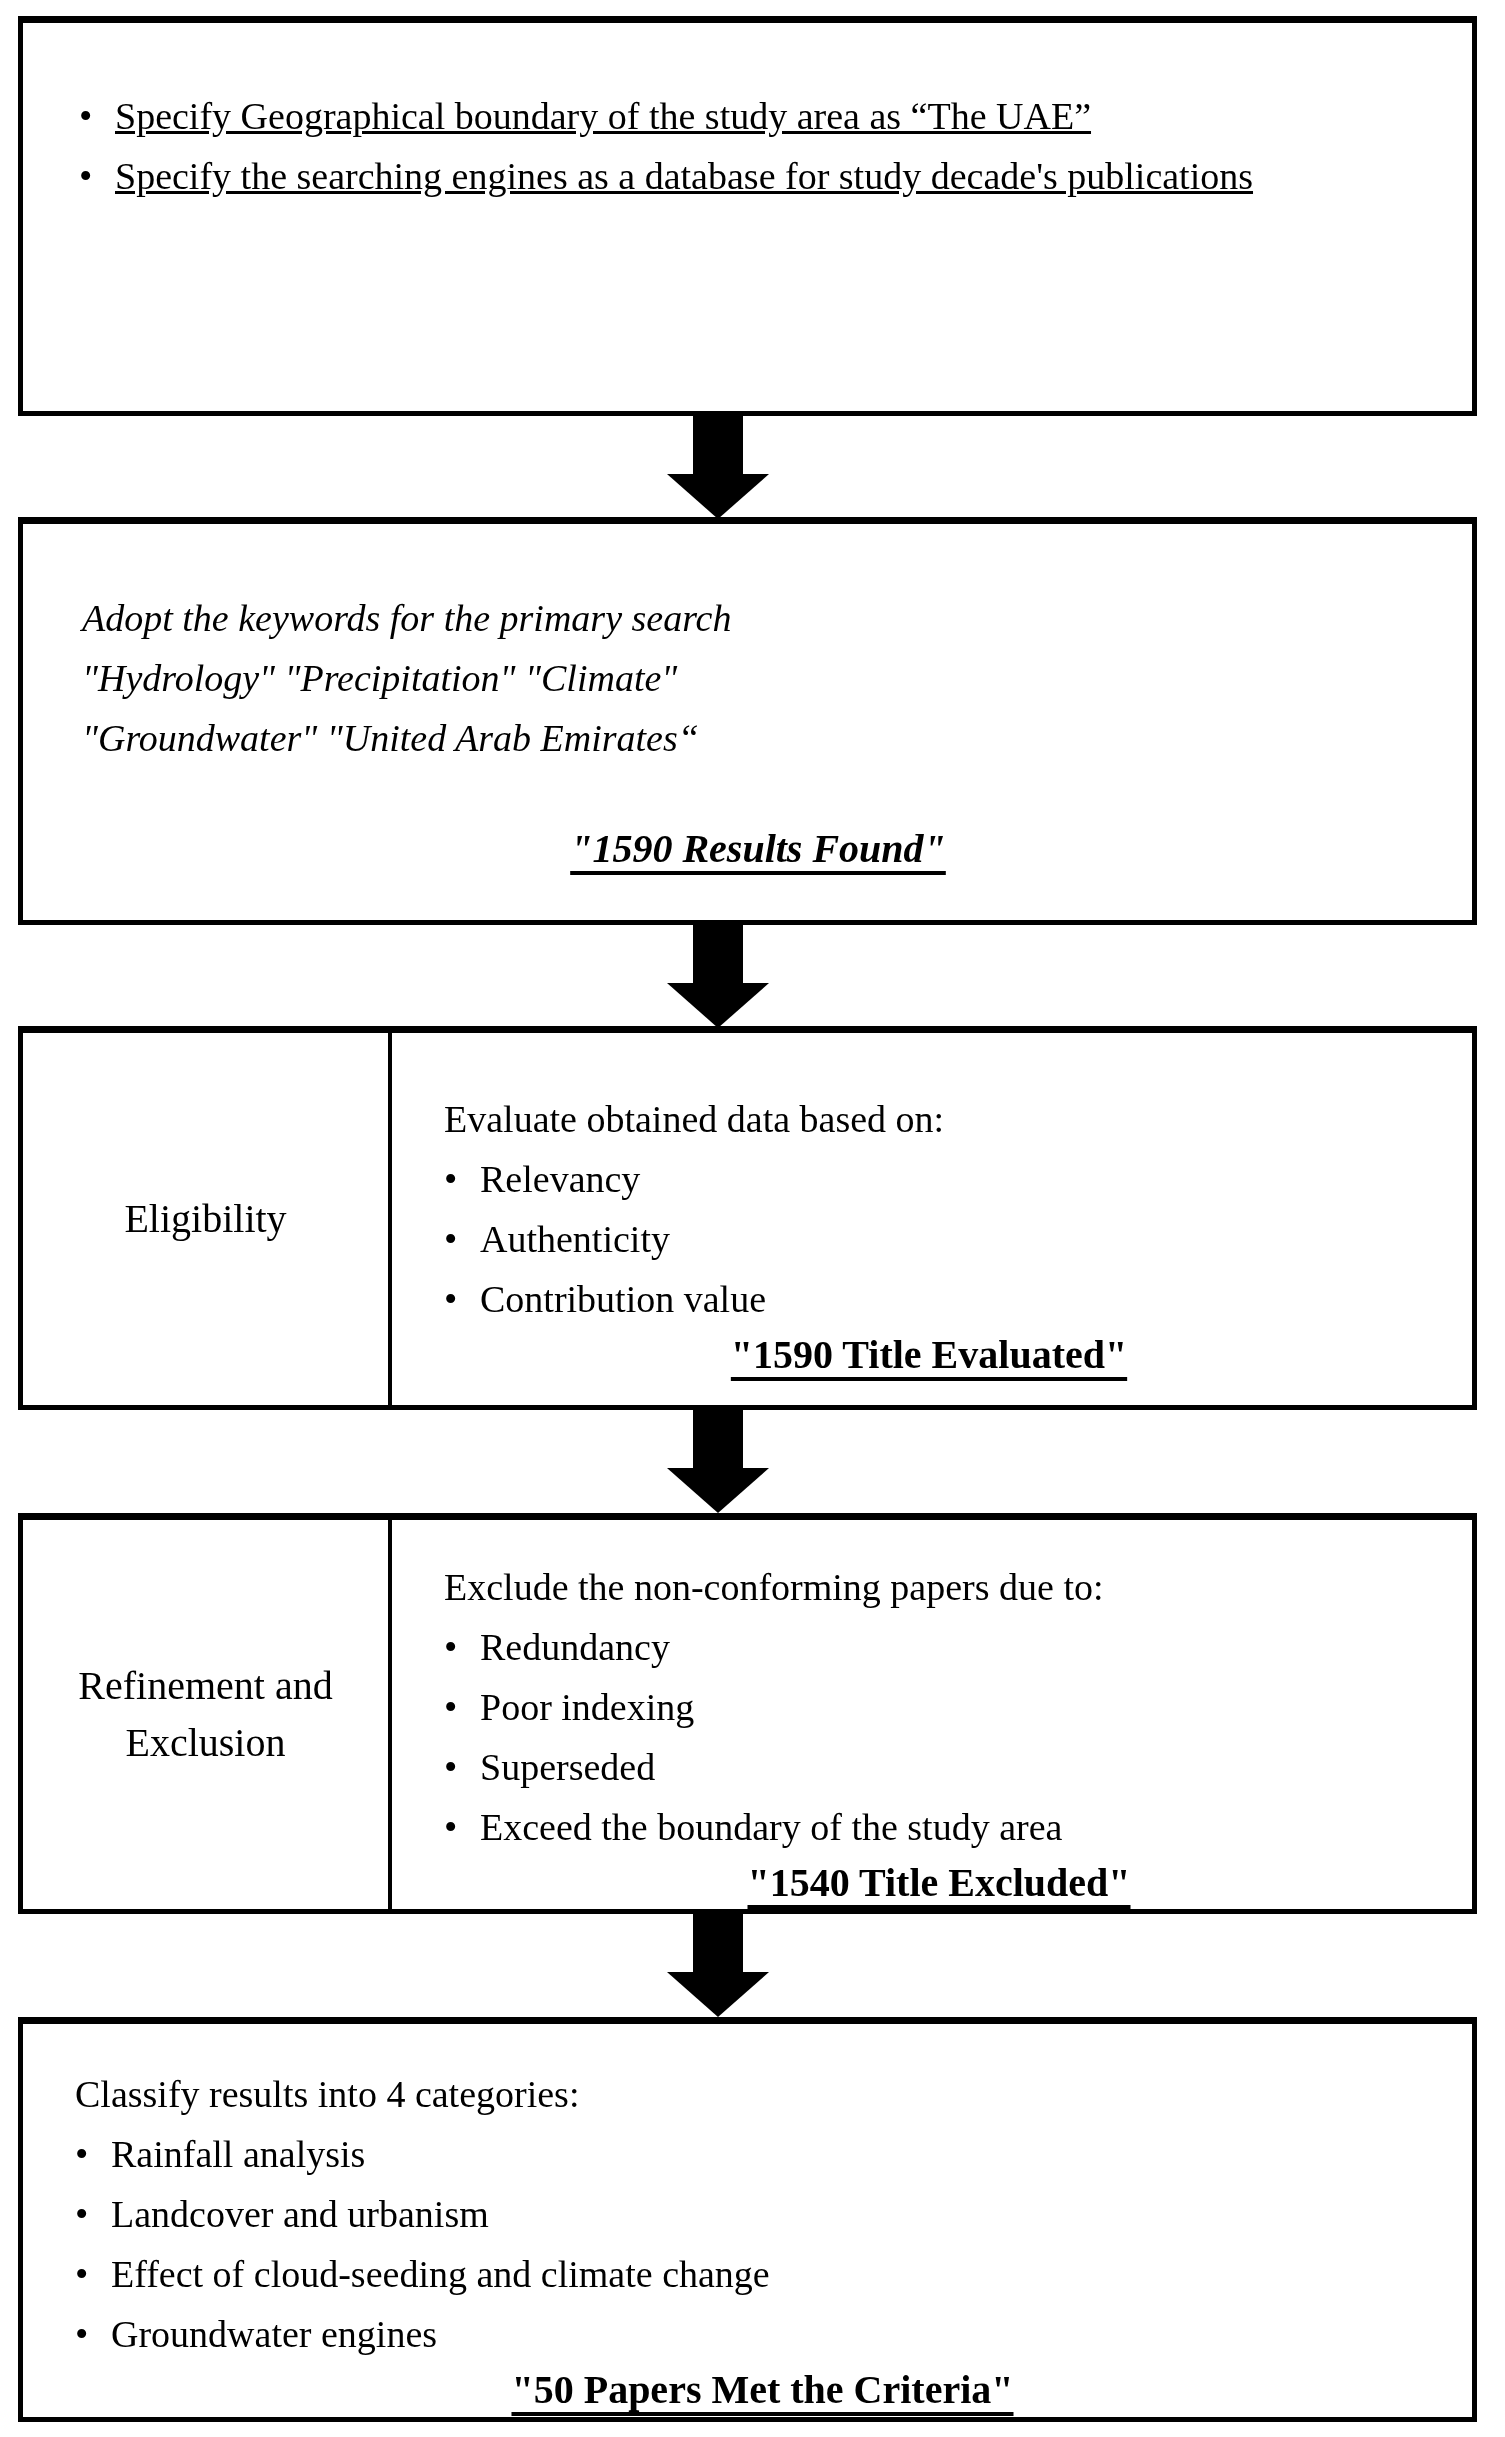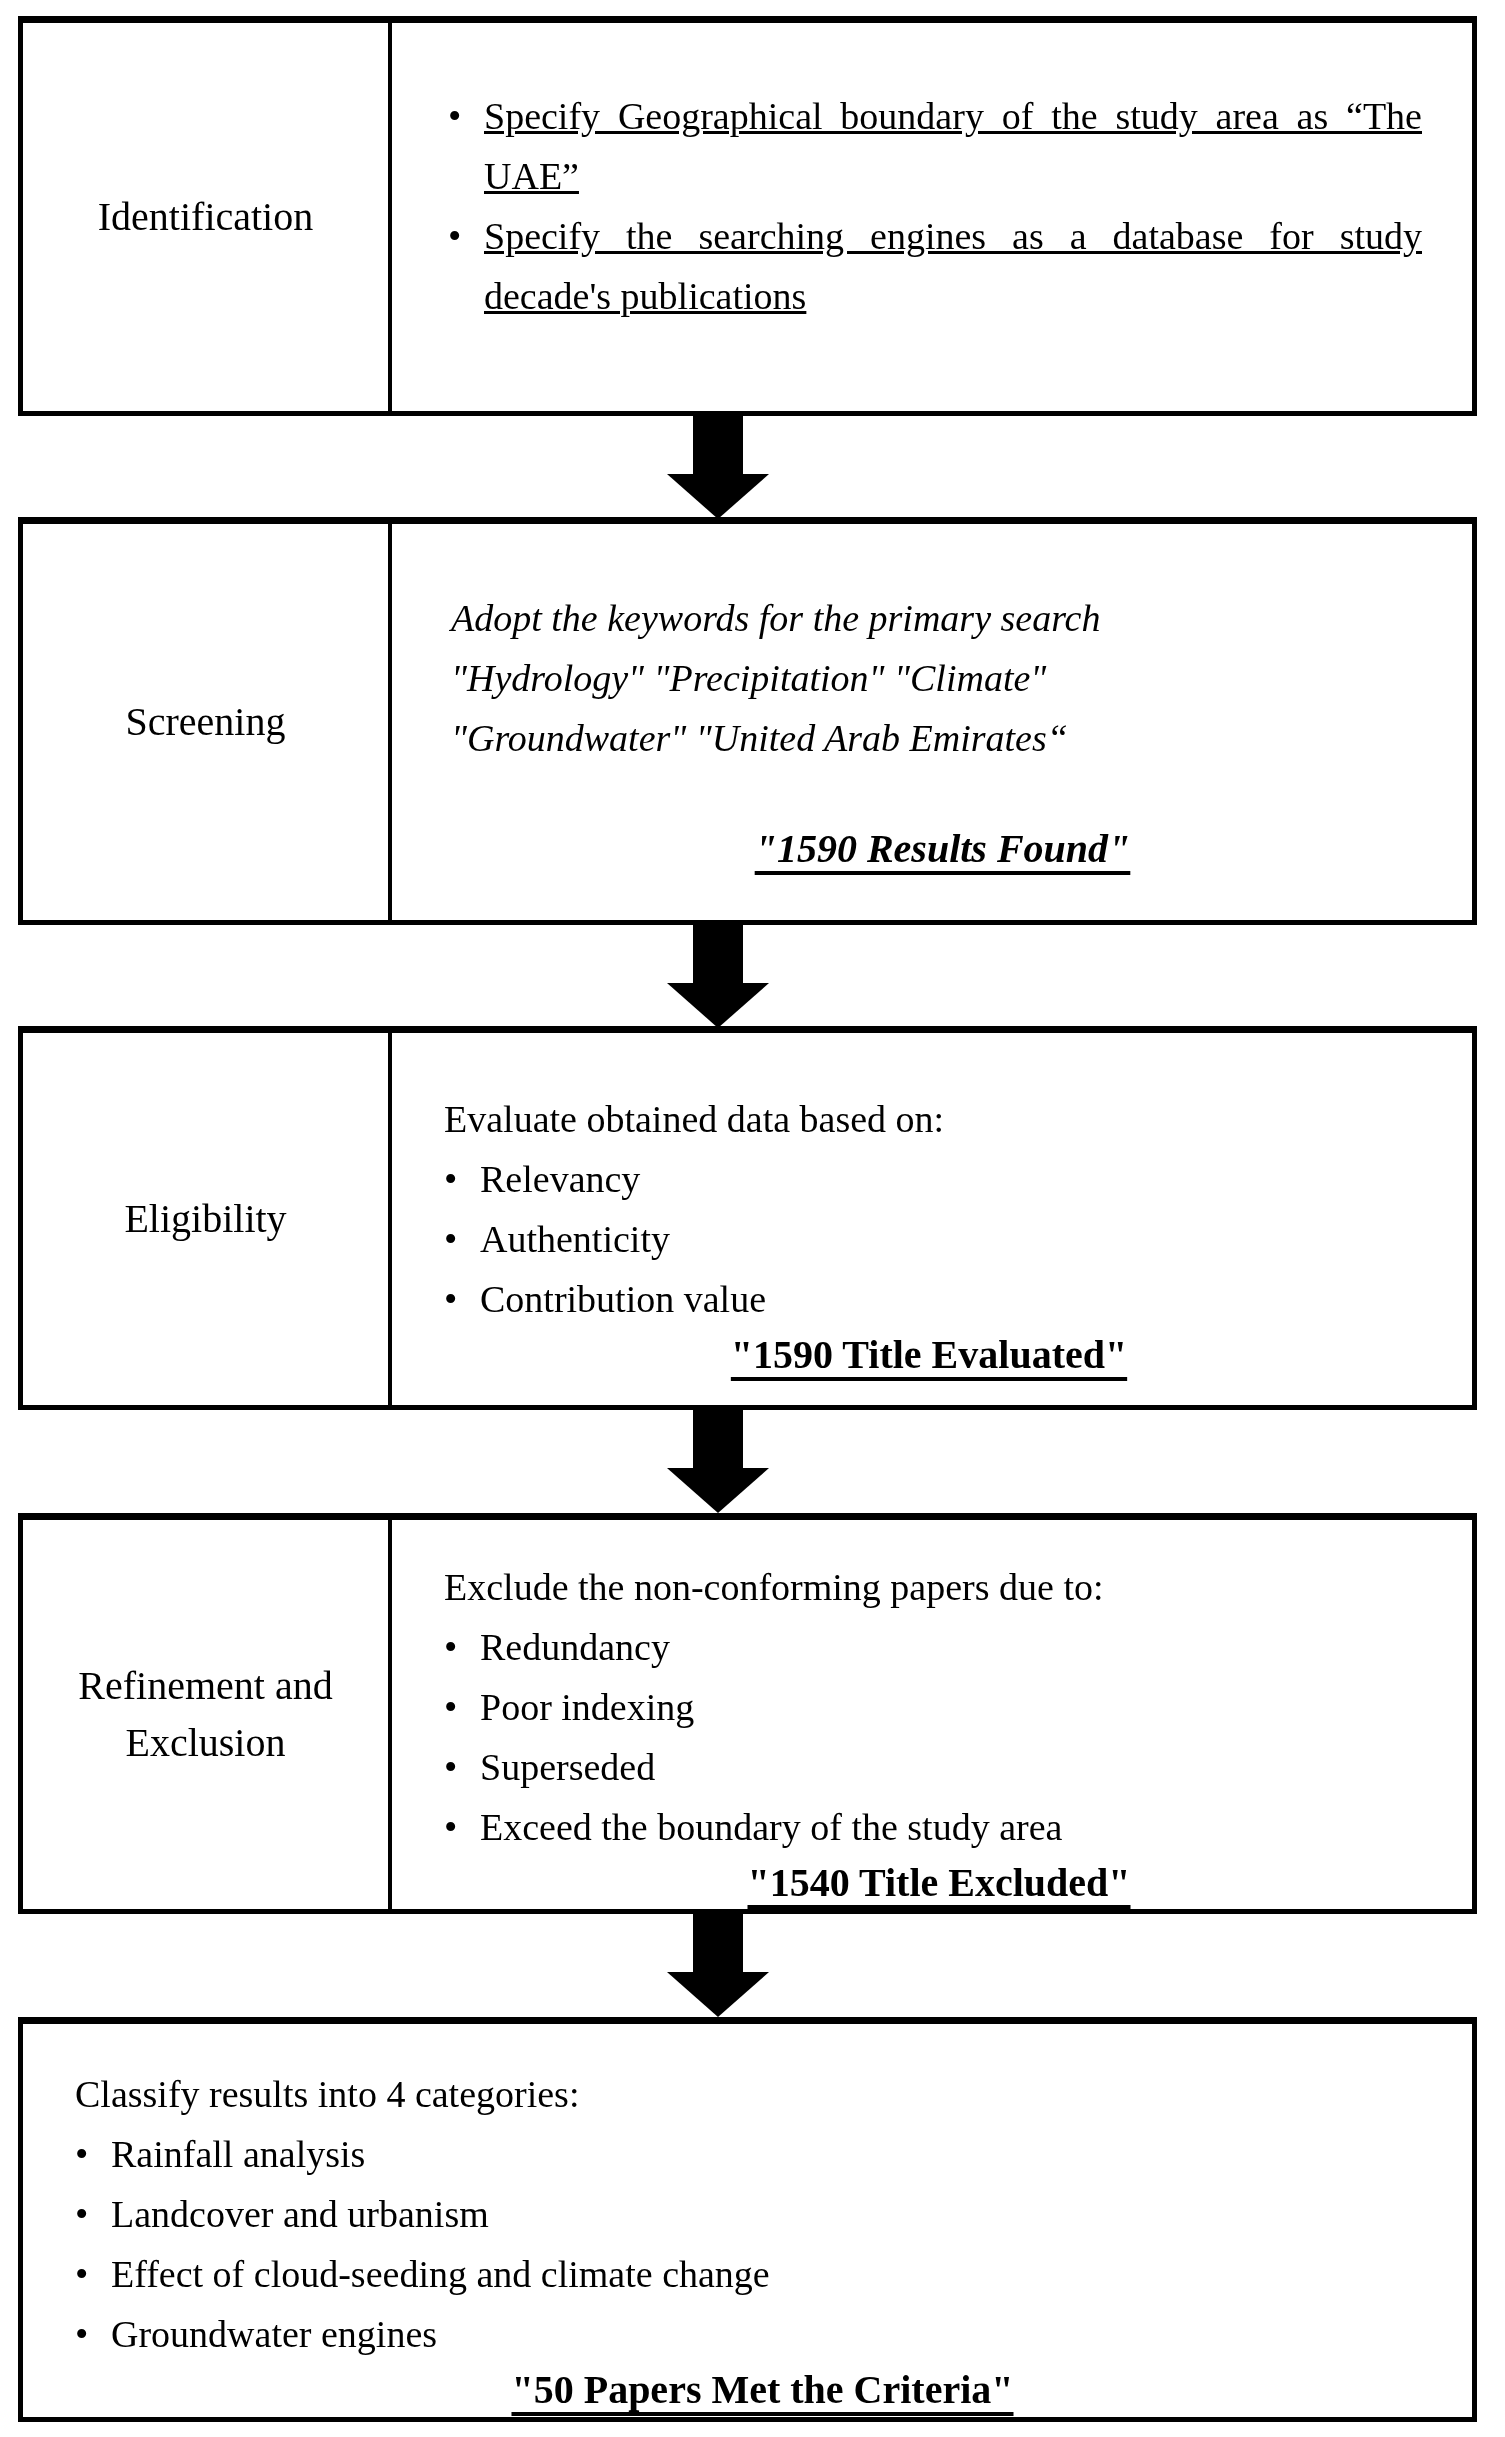--- a/index.html
+++ b/index.html
@@ -57,40 +57,38 @@
     border-right:51px solid transparent;
     border-top:45px solid #000;
   }
 </style>
 </head>
 <body>
 
 <div class="canvas">
 
   <section class="stage" style="top:16px; height:400px;">
-    <div class="label-col">Identification</div>
     <div class="content-col" style="padding:63px 50px 25.6px 56px;">
       <div class="bullet">
         <span class="dot">•</span>
         <span class="txt just">Specify Geographical boundary of the study area as “The UAE”</span>
       </div>
       <div class="bullet">
         <span class="dot">•</span>
         <span class="txt just">Specify the searching engines as a database for study decade's publications</span>
       </div>
     </div>
   </section>
 
   <div class="arrow" style="top:416px;">
     <div class="shaft"></div>
     <div class="head"></div>
   </div>
 
   <section class="stage" style="top:517px; height:408px;">
-    <div class="label-col">Screening</div>
     <div class="content-col" style="padding:64px 38px 46px 59px;font-style:italic;">
       <div>Adopt the keywords for the primary search</div>
       <div>"Hydrology" "Precipitation" "Climate"</div>
       <div>"Groundwater" "United Arab Emirates“</div>
       <div class="result"><span class="u">"1590 Results Found"</span></div>
     </div>
   </section>
 
   <div class="arrow" style="top:925px;">
     <div class="shaft"></div>

